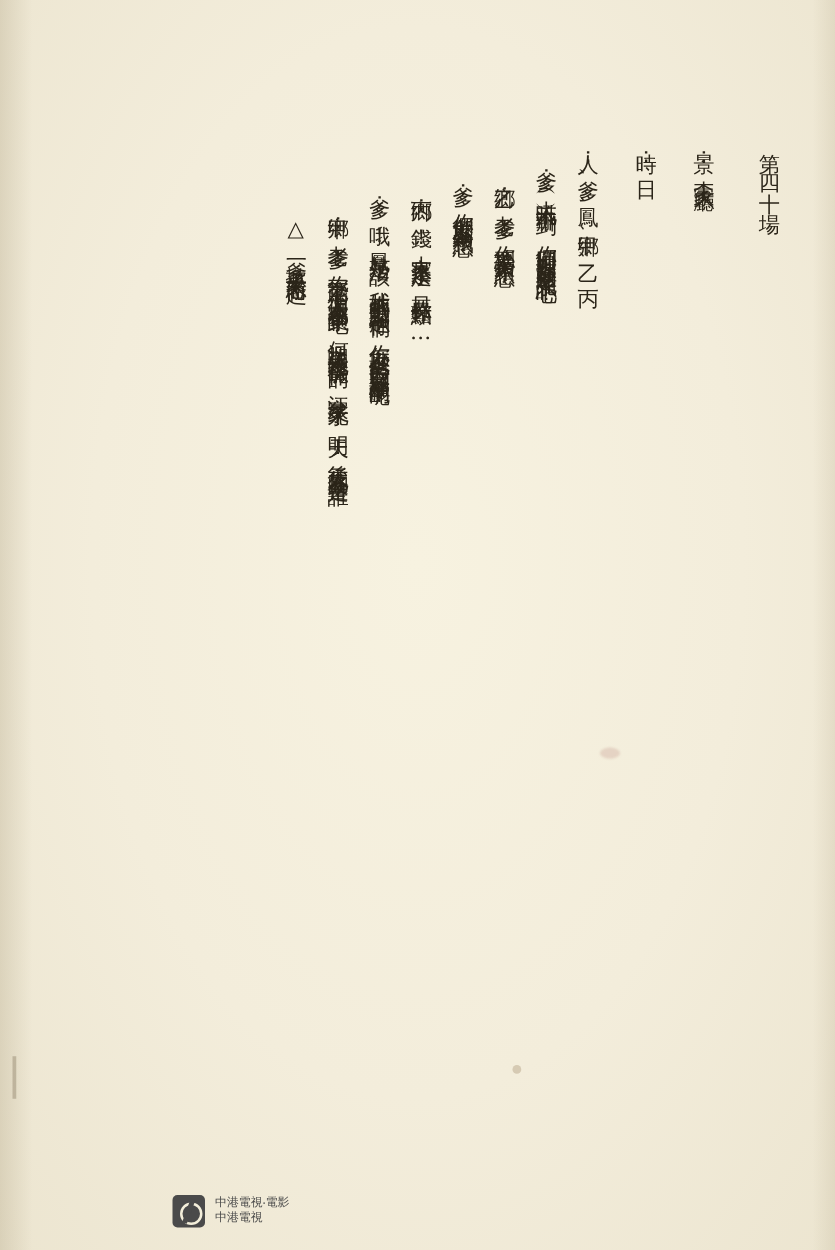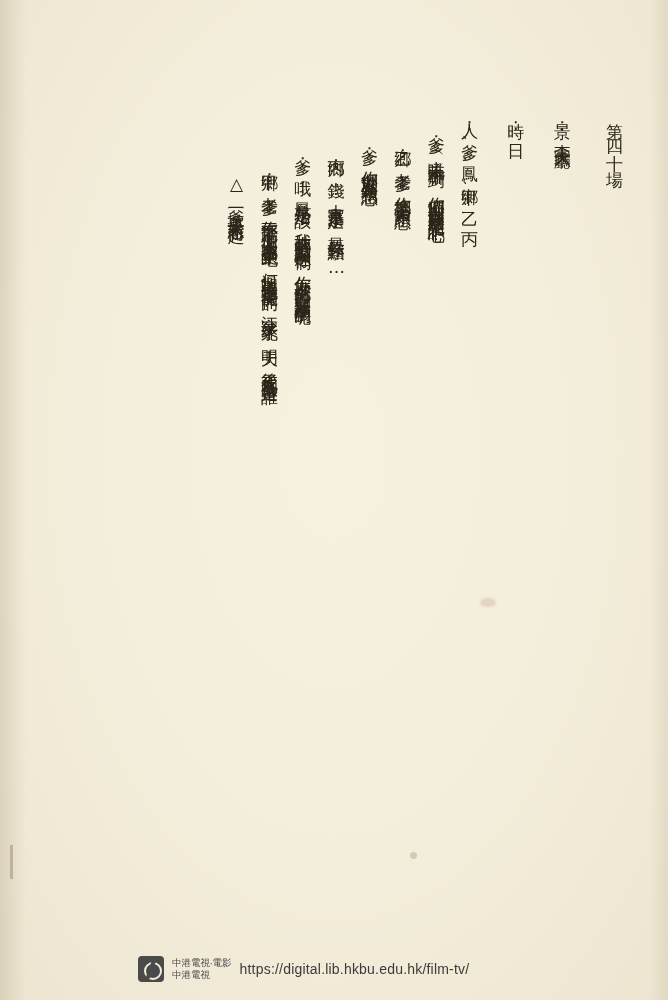--- a/index.html
+++ b/index.html
@@ -180,16 +180,15 @@
   <div class="smudge" id="smudge-a"></div>
   <div class="smudge" id="smudge-b"></div>
   <div id="edge-mark"></div>
 
   <div id="footer">
     <div id="footer-logo"></div>
     <div>
       <div class="footer-cn">中港電視‧電影</div>
       <div class="footer-cn">中港電視</div>
     </div>
-    <div id="footer-url">https://digital.lib.hkbu.edu.hk/film-tv/</div>
   </div>
 
 </div>
 
 </body></html>

